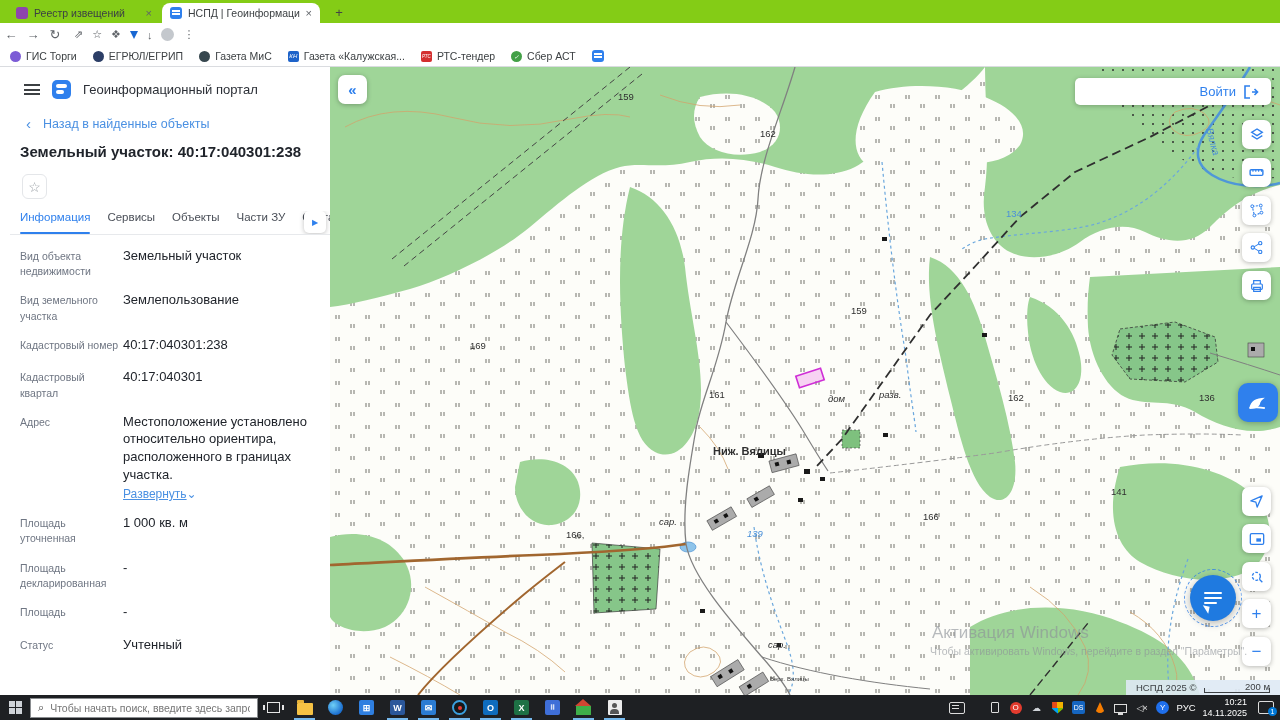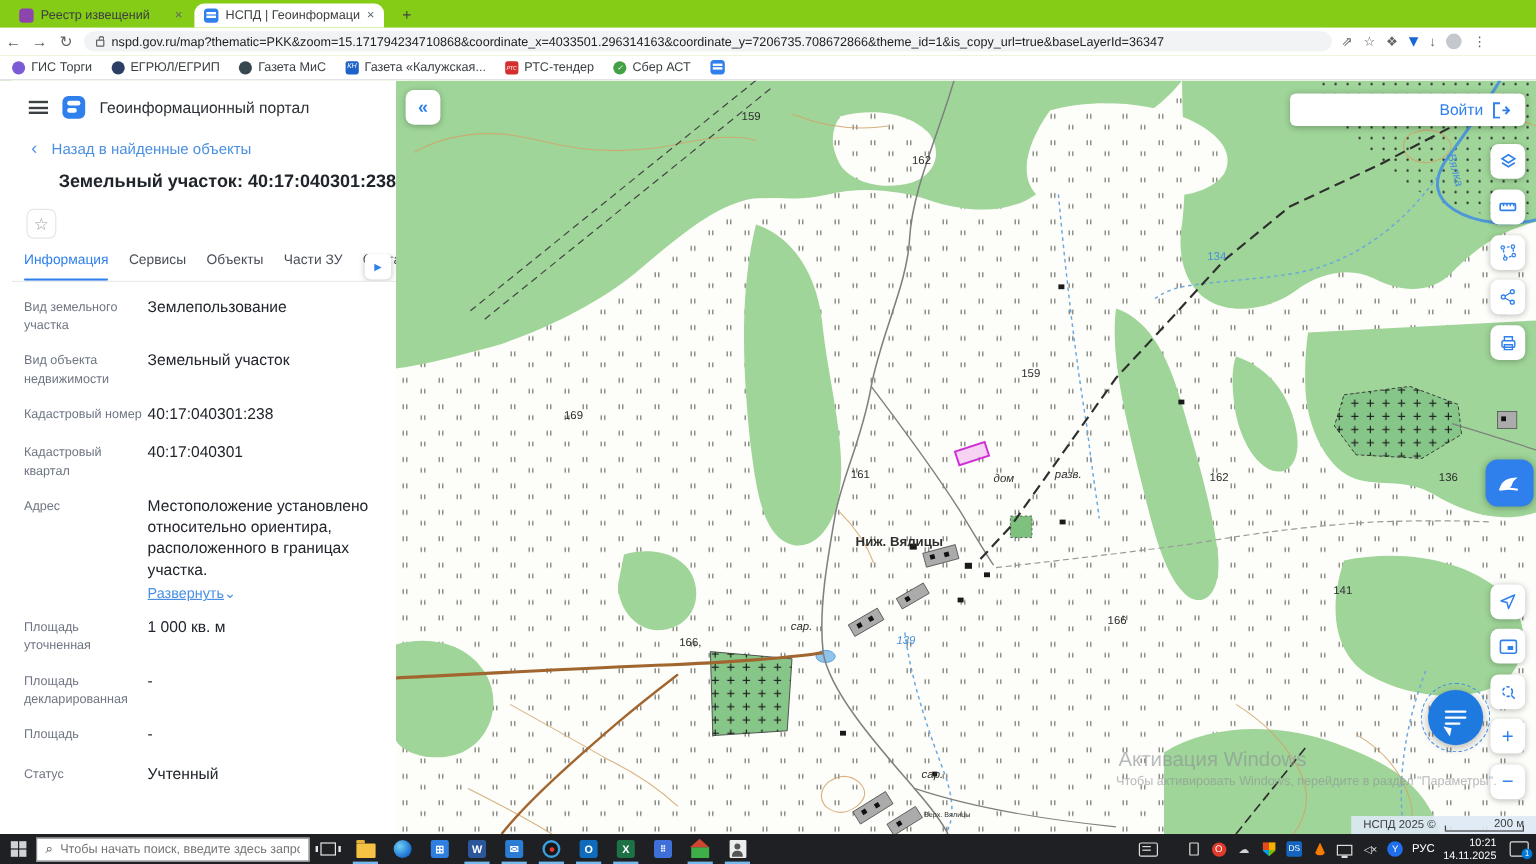--- a/index.html
+++ b/index.html
@@ -37,21 +37,21 @@
   .panel { position:absolute; left:10px; top:67px; width:330px; height:628px; background:#fff; overflow:hidden; }
   .p-head { display:flex; align-items:center; gap:12px; padding:13px 0 0 14px; }
   .hamburger { width:16px; height:11px; border-top:2px solid #3c4043; border-bottom:2px solid #3c4043; position:relative; }
   .hamburger::after { content:""; position:absolute; left:0; top:2.5px; width:16px; height:2px; background:#3c4043; }
   .nspd-logo { width:19px; height:19px; background:#2f80ed; border-radius:5px; position:relative; }
   .nspd-logo::before { content:""; position:absolute; left:4px; top:4px; width:11px; height:4px; border-radius:3px; background:#fff; }
   .nspd-logo::after { content:""; position:absolute; left:4px; top:10px; width:8px; height:4px; border-radius:3px; background:#fff; }
   .p-apptitle { font-size:13px; color:#2b2f36; }
   .backlink { display:flex; align-items:center; gap:12px; padding:18px 0 0 16px; color:#4a90e2; font-size:12.5px; cursor:pointer; }
   .backlink .chev { font-size:15px; line-height:10px; }
-  .p-title { padding:12px 10px 0 10px; font-size:15px; font-weight:600; color:#20242b;text-align:right; }
+  .p-title { padding:12px 10px 0 10px; font-size:15px; font-weight:600; color:#20242b; }
   .star-btn { margin:14px 0 0 12px; width:25px; height:25px; border:1px solid #e4e6e9; border-radius:6px; color:#9aa0a6; font-size:14px; display:flex; align-items:center; justify-content:center; }
   .ptabs { position:relative; margin-top:12px; height:24px; border-bottom:1px solid #e7e9ec; display:flex; gap:17px; padding-left:10px; font-size:11.5px; color:#494e57; overflow:hidden; }
   .ptab { position:relative; white-space:nowrap; padding-bottom:8px; }
   .ptab.active { color:#2f80ed; }
   .ptab.active::after { content:""; position:absolute; left:0; right:0; bottom:0; height:2px; background:#2f80ed; border-radius:2px; }
   .tabs-more { position:absolute; right:14px; top:0; width:22px; height:22px; background:#fff; box-shadow:0 1px 5px rgba(0,0,0,.25); border-radius:5px; color:#2f80ed; font-size:8px; display:flex; align-items:center; justify-content:center; }
   .fields { padding:12px 10px 0 10px; }
   .field-row { display:flex; margin-bottom:12px; }
   .field-label { width:103px; flex:0 0 auto; font-size:10.5px; line-height:1.45; color:#6f7683; padding-top:2px; }
   .field-value { flex:1; font-size:13px; line-height:1.35; color:#20242b; }
@@ -144,24 +144,20 @@
         <span class="fav fav-doc"></span>
         <span class="tab-title">НСПД | Геоинформационный п</span>
         <span class="tab-close">×</span>
       </div>
       <div class="newtab-btn">+</div>
     </div>
     <div class="toolbar">
       <span class="navbtn">←</span>
       <span class="navbtn">→</span>
       <span class="navbtn">↻</span>
-      <div class="urlpill">
-        <span class="lock"></span>
-        <span class="url">nspd.gov.ru/map?thematic=PKK&amp;zoom=15.171794234710868&amp;coordinate_x=4033501.296314163&amp;coordinate_y=7206735.708672866&amp;theme_id=1&amp;is_copy_url=true&amp;baseLayerId=36347</span>
-      </div>
       <div class="chrome-icons">
         <span>⇗</span>
         <span>☆</span>
         <span>❖</span>
         <span class="ext-flask"></span>
         <span>↓</span>
         <span class="avatar"></span>
         <span>⋮</span>
       </div>
     </div>
@@ -211,34 +207,34 @@
     <div class="ptabs">
       <span class="ptab active">Информация</span>
       <span class="ptab">Сервисы</span>
       <span class="ptab">Объекты</span>
       <span class="ptab">Части ЗУ</span>
       <span class="ptab">Соста</span>
       <span class="tabs-more">▶</span>
     </div>
     <div class="fields" id="fields-list">
     <div class="field-row">
+      <div class="field-label">Вид объекта недвижимости</div>
+      <div class="field-value">
+        <span class="fv-text">Земельный участок</span>
+        <div class="expand-link" hidden="">
+          <span class="el-t"></span>
+              <span class="el-c"></span>
+        </div>
+      </div>
+    </div>
+
+    <div class="field-row">
       <div class="field-label">Вид земельного участка</div>
       <div class="field-value">
         <span class="fv-text">Землепользование</span>
-        <div class="expand-link" hidden="">
-          <span class="el-t"></span>
-              <span class="el-c"></span>
-        </div>
-      </div>
-    </div>
-
-    <div class="field-row">
-      <div class="field-label">Вид объекта недвижимости</div>
-      <div class="field-value">
-        <span class="fv-text">Земельный участок</span>
         <div class="expand-link" hidden="">
           <span class="el-t"></span>
               <span class="el-c"></span>
         </div>
       </div>
     </div>
 
 
     <div class="field-row">
       <div class="field-label">Кадастровый номер</div>

